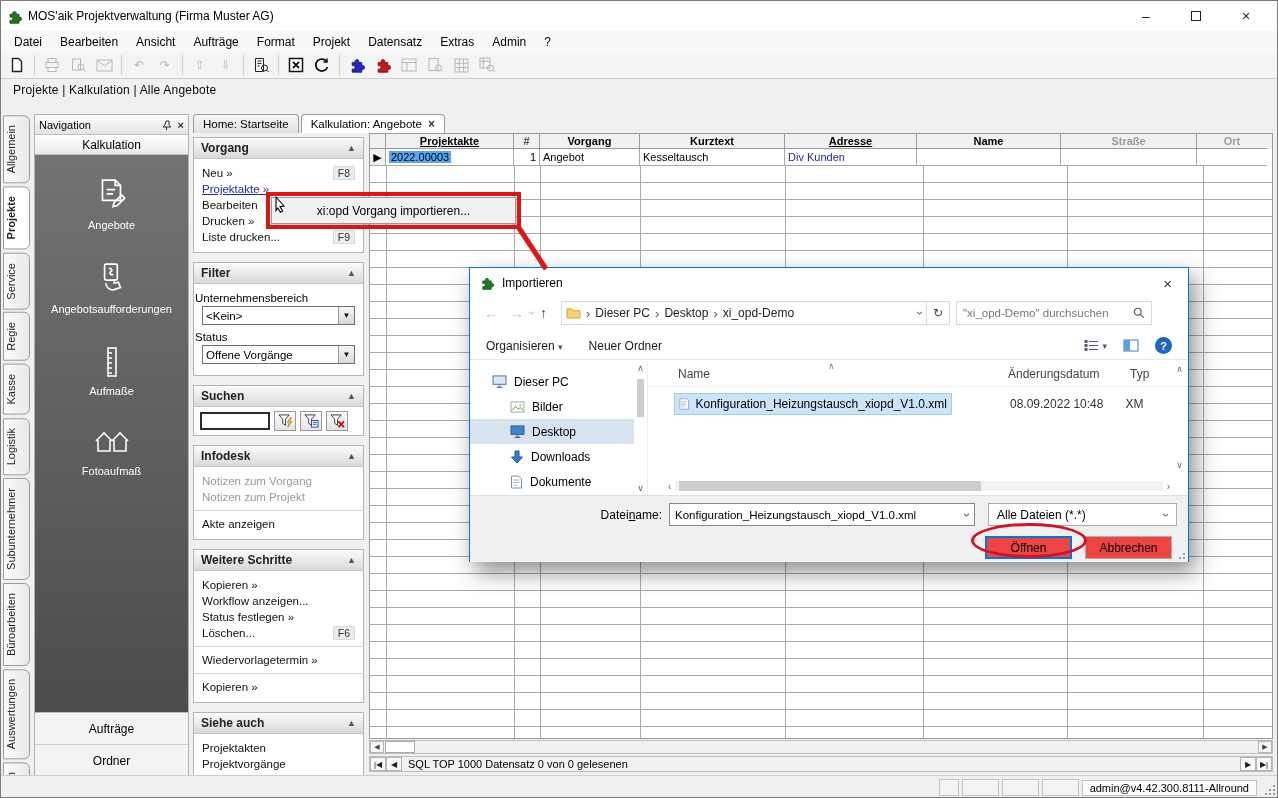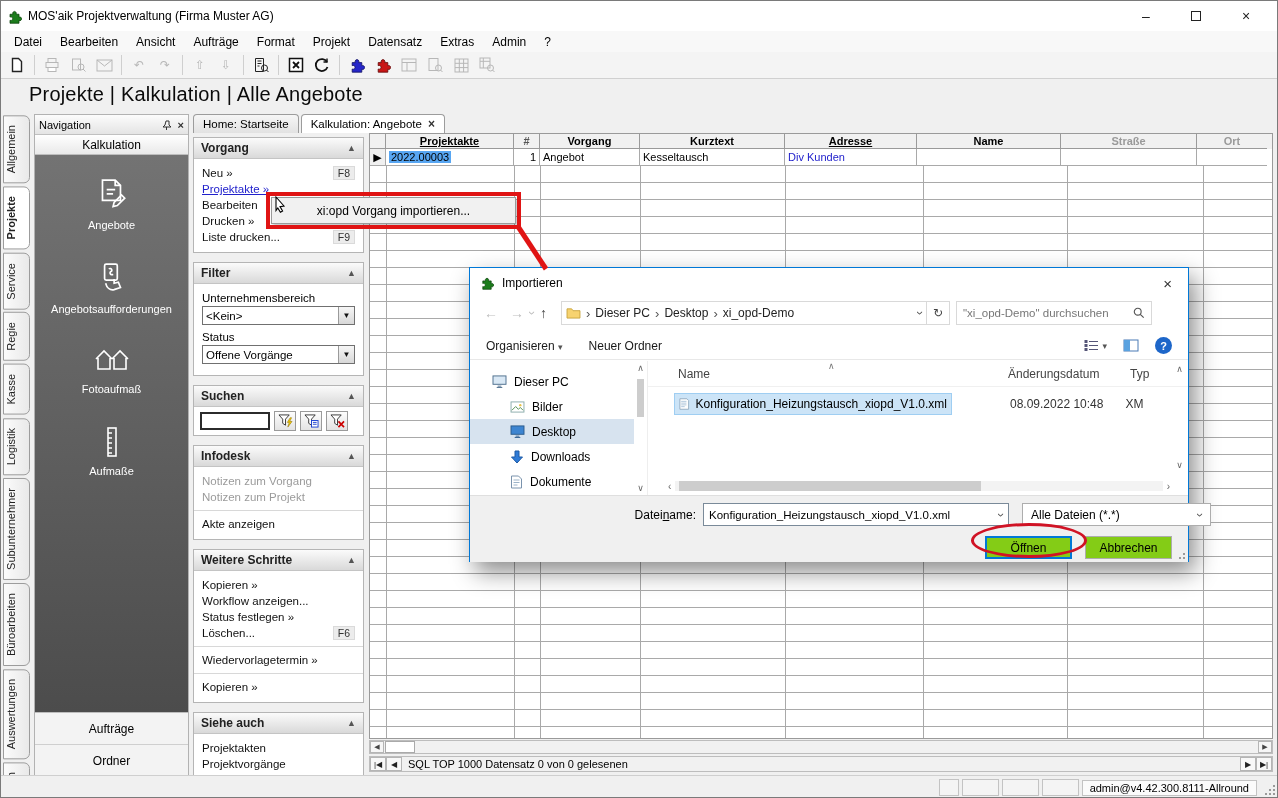--- a/index.html
+++ b/index.html
@@ -13,21 +13,21 @@
   .titlebar .ttl{margin-left:6px;font-size:12px;}
   .wincontrols{margin-left:auto;display:flex;align-items:center;gap:28px;padding-right:14px;color:#222;}
   .wc{width:22px;text-align:center;cursor:default;font-size:14px;}
   .wc .maxbox{display:inline-block;width:10px;height:10px;border:1px solid #222;}
   .menubar{position:absolute;left:0;top:30px;width:100%;height:21px;background:#f8f8f8;display:flex;align-items:center;padding:0 4px;}
   .menubar span{padding:2px 9px;}
   .toolbar{position:absolute;left:0;top:51px;width:100%;height:27px;background:#f4f4f4;border-bottom:1px solid #d0d0d0;display:flex;align-items:center;padding:0 4px;gap:2px;}
   .tbtn{width:24px;height:22px;display:flex;align-items:center;justify-content:center;color:#222;}
   .tbtn.dis{color:#b7b7b7;}
   .tsep{width:1px;height:20px;background:#cfcfcf;margin:0 3px;}
-  .pagetitle{position:absolute;left:28px;top:82px;font-size:20px;color:#0a0a0a;letter-spacing:.2px;}
+  .pagetitle{position:absolute;left:12px;top:82px;font-size:12px;color:#0a0a0a;letter-spacing:.2px;}
 
   
   .vtabs{position:absolute;left:2px;top:114px;width:30px;height:664px;display:flex;flex-direction:column;gap:3px;}
   .vtab{writing-mode:vertical-rl;transform:rotate(180deg);background:linear-gradient(90deg,#e9e9e9,#fbfbfb);
         border:1px solid #9c9c9c;border-radius:6px 0 0 6px;padding:9px 1px;font-size:11px;color:#222;text-align:center;width:27px;}
   .vtab.active{background:#fff;font-weight:bold;}
 
   
   .navpanel{position:absolute;left:33px;top:113px;width:155px;height:664px;border:1px solid #b2b2b2;background:#f0f0f0;display:flex;flex-direction:column;}
   .nav-h{height:20px;display:flex;align-items:center;padding:0 4px;background:linear-gradient(#fcfcfc,#e4e4e4);border-bottom:1px solid #c0c0c0;font-size:11px;}
@@ -48,21 +48,21 @@
   .actionpanel{position:absolute;left:192px;top:136px;width:171px;height:641px;display:flex;flex-direction:column;gap:9px;overflow:hidden;}
   .group{background:#fff;border:1px solid #b5b5b5;}
   .group-h{height:21px;display:flex;align-items:center;padding:0 7px;background:linear-gradient(#fbfbfb,#d9d9d9);border-bottom:1px solid #c4c4c4;font-weight:bold;font-size:12px;color:#222;}
   .group-h .car{margin-left:auto;font-size:9px;color:#555;}
   .g-body{padding:6px 0 7px;}
   .g-item{display:flex;align-items:center;height:16px;padding:0 8px;font-size:11.5px;color:#111;}
   .g-item .key{margin-left:auto;background:#ececec;border:1px solid #dadada;padding:0 4px;font-size:10.5px;color:#333;}
   .g-item.linkblue{color:#2222cc;text-decoration:underline;}
   .g-item.dim{color:#9b9b9b;}
   .g-sep{border-top:1px solid #d8d8d8;margin:5px 0;}
-  .f-label{padding:2px 8px 2px;font-size:11.5px;}
+  .f-label{padding:2px 1px 2px;font-size:11.5px;}
   .f-select{margin:0 8px 4px;height:19px;border:1px solid #707070;background:#fff;display:flex;align-items:center;font-size:11.5px;}
   .f-select .val{padding-left:3px;flex:1;}
   .f-select .db{width:16px;height:100%;background:linear-gradient(#f6f6f6,#d8d8d8);border-left:1px solid #9a9a9a;display:flex;align-items:center;justify-content:center;font-size:8px;color:#111;}
   .s-row{display:flex;align-items:center;gap:4px;padding:4px 6px;}
   .s-input{width:70px;height:18px;border:2px solid #2b2b2b;background:#fff;}
   .s-btn{width:22px;height:20px;border:1px solid #9a9a9a;background:linear-gradient(#fdfdfd,#e3e3e3);display:flex;align-items:center;justify-content:center;}
 
   
   .grid{position:absolute;left:368px;top:132px;width:904px;height:606px;background:#fff;border:1px solid #9a9a9a;}
   .ghead{display:flex;height:15px;background:#f1f1f1;font-size:11px;}
@@ -127,28 +127,28 @@
   .sortmark{position:absolute;left:180px;top:0px;color:#777;font-size:9px;}
   .filerow{display:flex;height:22px;align-items:center;margin-top:6px;font-size:12px;}
   .filesel{display:flex;align-items:center;gap:6px;background:#cce4f7;border:1px solid #9fcef2;height:22px;margin-left:26px;width:278px;padding:0 4px;}
   .fdate{margin-left:58px;color:#333;}
   .ftype{margin-left:22px;color:#333;}
   .l-vscroll{position:absolute;right:2px;top:0;bottom:22px;width:13px;display:flex;flex-direction:column;justify-content:space-between;align-items:center;color:#666;font-size:9px;padding:3px 0;}
   .l-hscroll{position:absolute;left:20px;right:18px;bottom:2px;height:14px;display:flex;align-items:center;color:#666;font-size:10px;}
   .l-hscroll .tr{flex:1;height:10px;background:#f3f3f3;margin:0 4px;position:relative;}
   .l-hscroll .th{position:absolute;left:4px;top:0;height:10px;width:62%;background:#cdcdcd;}
   .d-foot{position:absolute;left:0;top:227px;width:100%;height:67px;background:#f0f0f0;border-top:1px solid #dfdfdf;}
-  .fn-row{position:absolute;left:0;top:7px;width:100%;display:flex;align-items:center;margin-left:34px;}
+  .fn-row{position:absolute;left:0;top:7px;width:100%;display:flex;align-items:center;}
   .fn-label{width:192px;text-align:right;}
   .fn-combo{width:306px;height:23px;border:1px solid #7a8a99;background:#fff;margin-left:7px;display:flex;align-items:center;padding:0 5px;font-size:11.5px;}
   .fn-combo .ch{margin-left:auto;color:#555;}
   .ft-combo{width:189px;height:23px;border:1px solid #adadad;background:#fff;margin-left:13px;display:flex;align-items:center;padding:0 8px;font-size:12px;}
   .ft-combo .ch{margin-left:auto;color:#555;}
   .btn-row{position:absolute;right:16px;top:40px;display:flex;gap:13px;}
-  .dbtn{width:87px;height:23px;background:#84cc16;border:1px solid #adadad;display:flex;align-items:center;justify-content:center;font-size:12px;}
+  .dbtn{width:87px;height:23px;background:#ef4444;border:1px solid #adadad;display:flex;align-items:center;justify-content:center;font-size:12px;}
   .dbtn.primary{border:2px solid #0078d7;}
   .d-grip{position:absolute;right:3px;bottom:3px;width:9px;height:9px;}
   .d-grip i{position:absolute;width:2px;height:2px;background:#9a9a9a;}
 
   svg{display:block;}
 </style>
 </head>
 <body>
 
 <div id="app">
@@ -311,32 +311,32 @@
       </div>
       <div class="nav-item">
         <svg width="36" height="36" viewBox="0 0 34 34" fill="none" stroke="#fff" stroke-width="1.6">
             <rect x="10" y="3" width="12" height="15" rx="1.5"></rect>
             <path d="M14 7.5c2-1.5 4 1.5 2 2.5s0 4 2 2.5"></path>
             <path d="M11 21c1 4 4 7 8 6l6-2-2-5-4 1v-4"></path>
           </svg>
         <span>Angebotsaufforderungen</span>
       </div>
       <div class="nav-item">
+        <svg width="34" height="34" viewBox="0 0 34 34" fill="none" stroke="#fff" stroke-width="1.6">
+            <rect x="13" y="3" width="8" height="28"></rect>
+            <path d="M13 8h4M13 13h4M13 18h4M13 23h4M13 28h4"></path>
+          </svg>
+        <span>Aufmaße</span>
+      </div>
+      <div class="nav-item">
         <svg width="36" height="32" viewBox="0 0 36 32" fill="none" stroke="#fff" stroke-width="1.6">
             <path d="M2 14l8-8 8 8M4 13v11h12V13"></path>
             <path d="M18 14l8-8 8 8M20 13v11h12V13"></path>
           </svg>
         <span>Fotoaufmaß</span>
-      </div>
-      <div class="nav-item">
-        <svg width="34" height="34" viewBox="0 0 34 34" fill="none" stroke="#fff" stroke-width="1.6">
-            <rect x="13" y="3" width="8" height="28"></rect>
-            <path d="M13 8h4M13 13h4M13 18h4M13 23h4M13 28h4"></path>
-          </svg>
-        <span>Aufmaße</span>
       </div>
     </div>
     <div class="nav-bottom">
       <div>Aufträge</div>
       <div>Ordner</div>
     </div>
   </div>
 
   <div class="doctabs">
     <div class="dtab">

